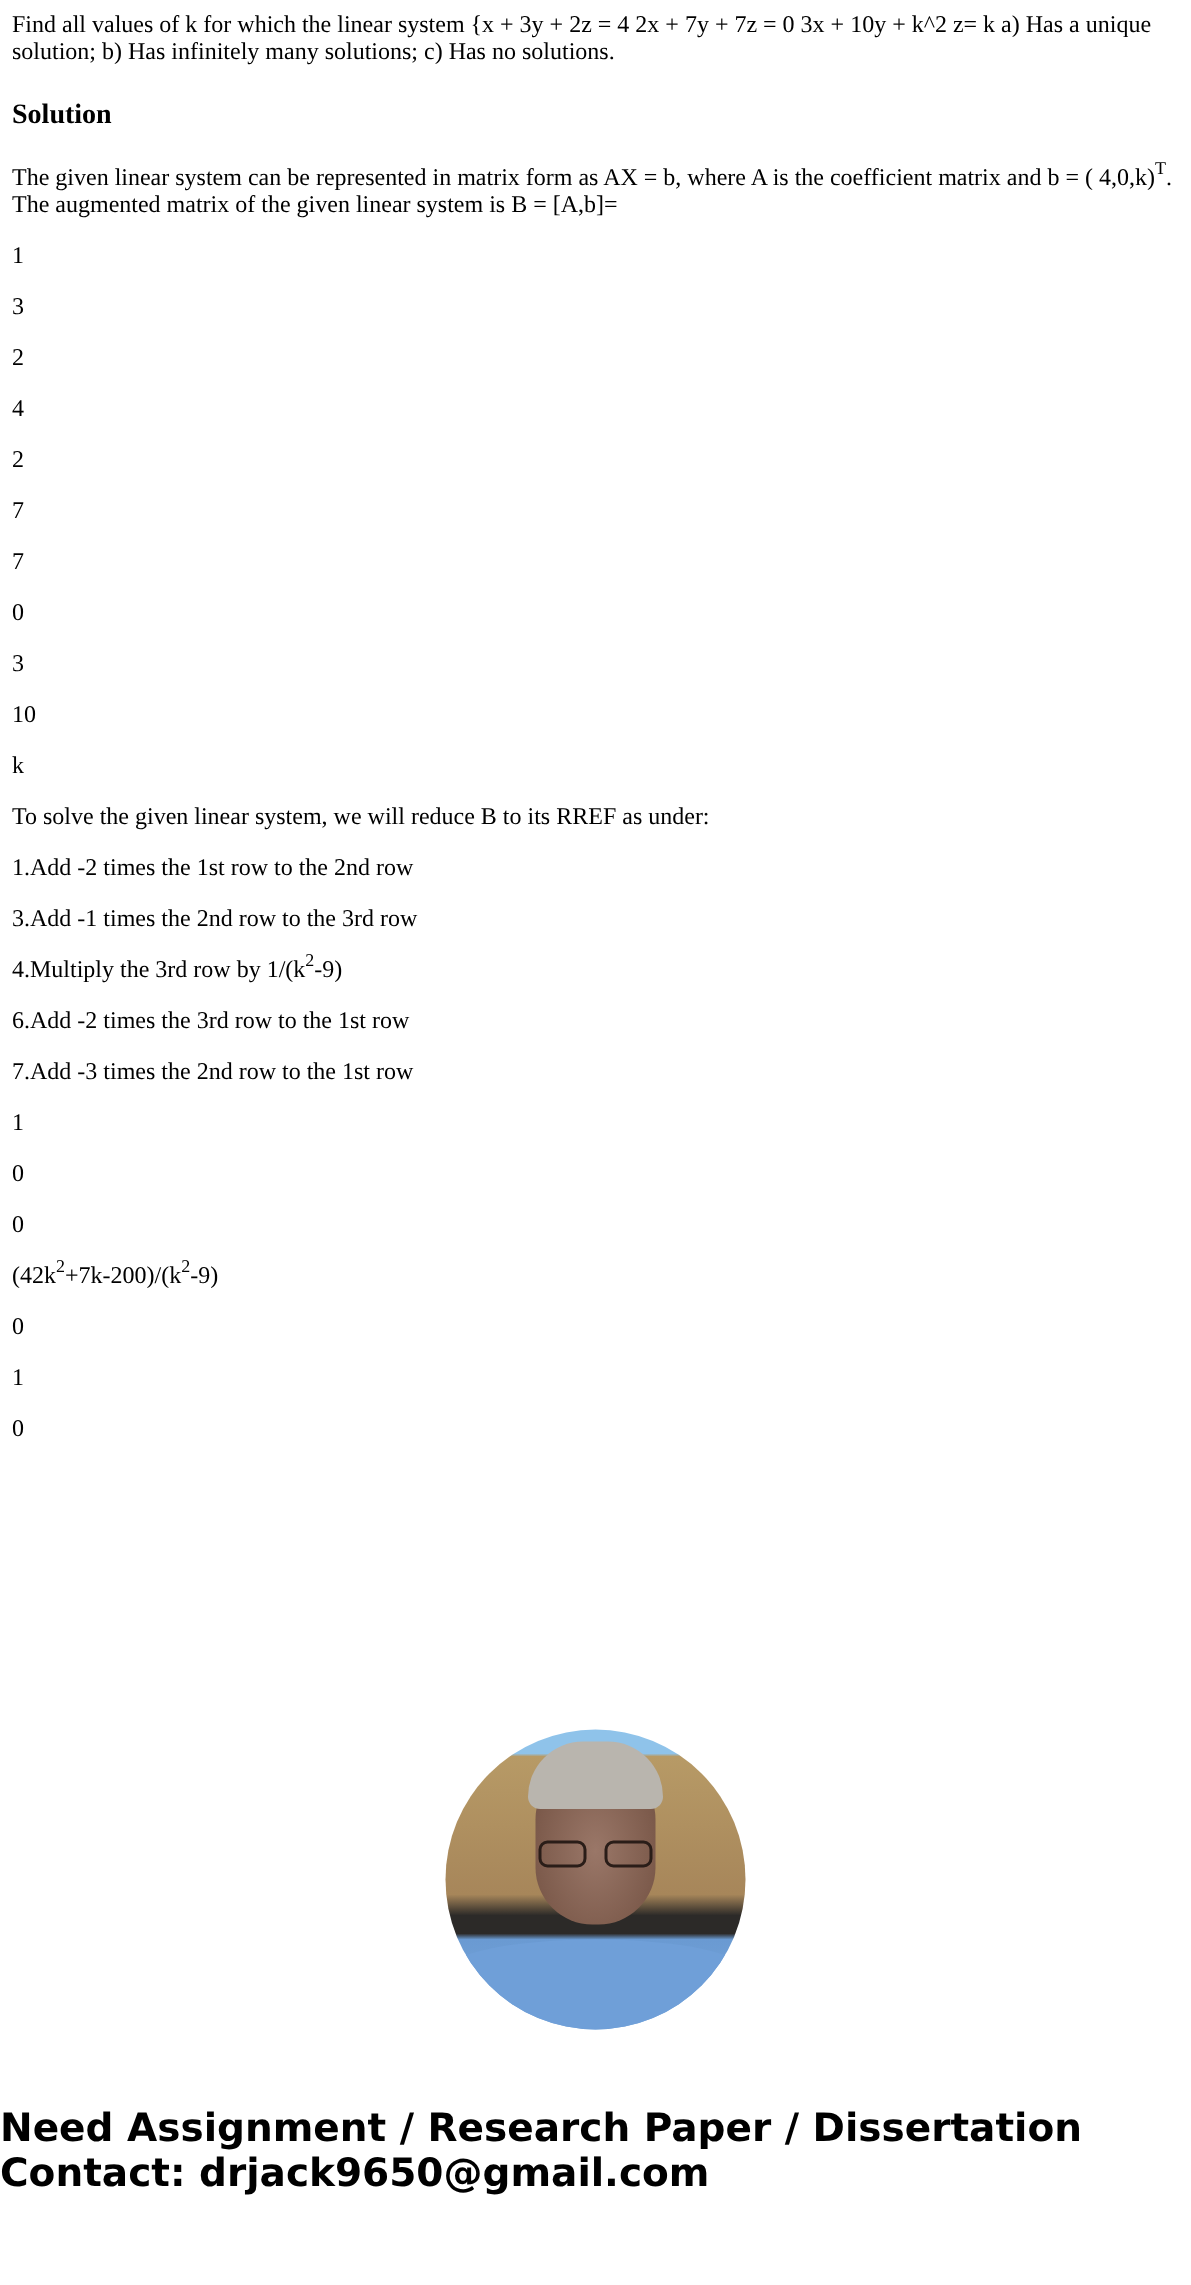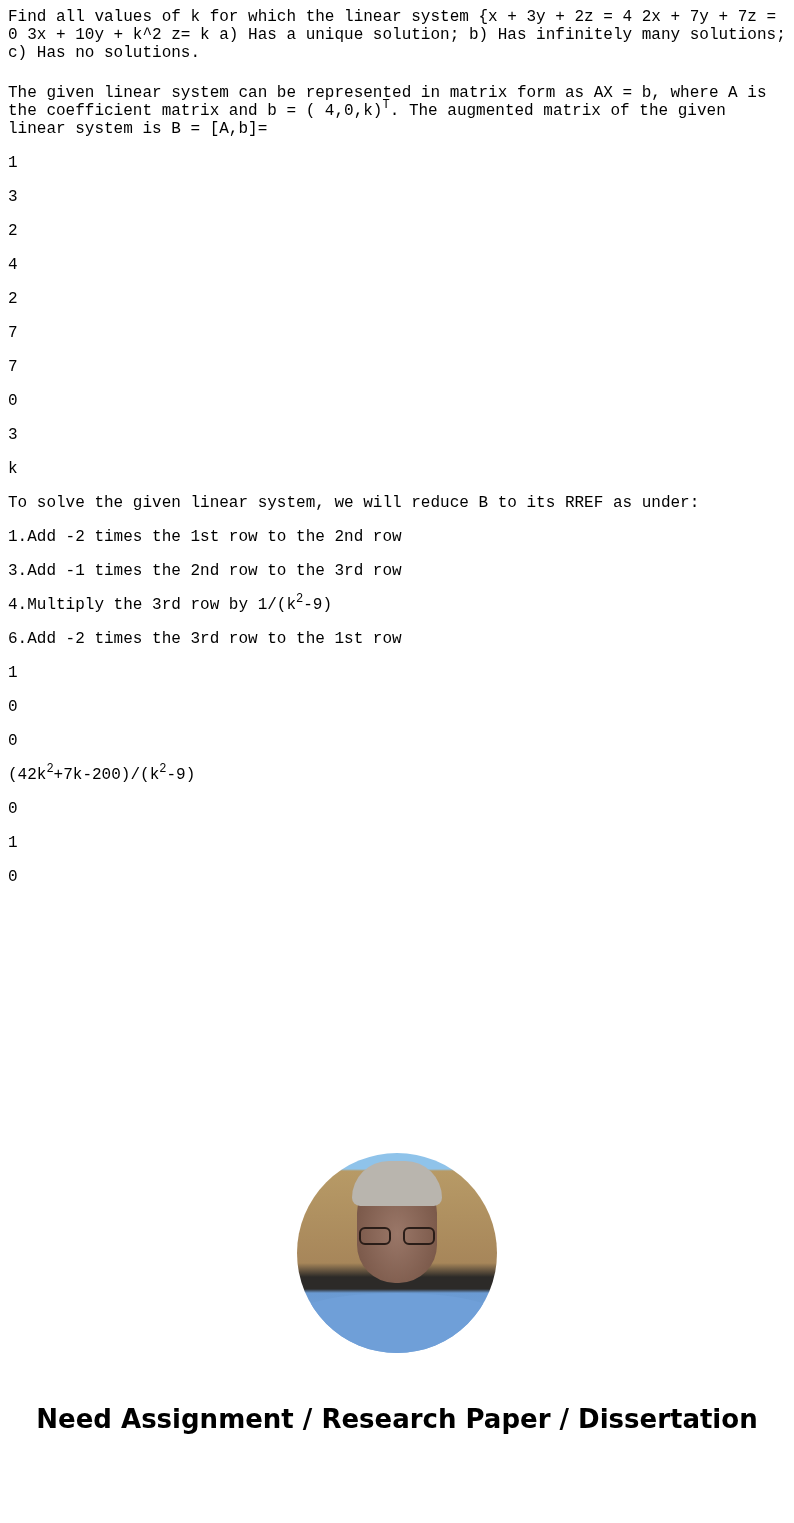--- a/index.html
+++ b/index.html
@@ -5,21 +5,21 @@
   html, body { margin: 0; padding: 0; background: #ffffff; }
   body {
     width: 794px;
     height: 1523px;
     overflow: hidden;
     position: relative;
     font-family: "Liberation Serif", serif;
     font-size: 16px;
     color: #000;
   }
-  .content { padding: 0 8px; font-family: Liberation Mono, monospace; }
+  .content { padding: 0 8px; }
   .question { margin: 8px 0 0 0; line-height: 18px; }
   h3.sol { font-size: 18.7px; font-weight: bold; margin: 22px 0 0 0; line-height: 22px; }
   .intro { margin: 22px 0 0 0; line-height: 18px; }
   .line { margin: 0; line-height: 18px; height: 18px; padding-top: 16px; }
   sup { font-size: 12px; line-height: 0; position: relative; top: -1px; }
   .avatar {
     position: absolute;
     left: 297px; top: 1153px;
     width: 200px; height: 200px;
     border-radius: 50%;
@@ -44,54 +44,56 @@
     border: 2px solid #2a1d18; border-radius: 6px; box-sizing: border-box;
   }
   .avatar .shirt {
     position: absolute; left: 0; top: 140px; width: 200px; height: 70px;
     background: #6f9fd8;
     border-radius: 50% 50% 0 0 / 30% 30% 0 0;
   }
   .promo {
     position: absolute;
     left: 0; top: 1404px; width: 794px;
-    text-align: center;
     font-family: "DejaVu Sans", sans-serif;
     font-weight: bold;
     font-size: 26px;
     line-height: 30px;
     color: #000;
   }
 </style>
 </head>
 <body>
 
 <div class="content">
   <p class="question">Find all values of k for which the linear system {x + 3y + 2z = 4 2x + 7y + 7z = 0 3x + 10y + k^2 z= k a) Has a unique solution; b) Has infinitely many solutions; c) Has no solutions.</p>
 
+  <h3 class="sol">Solution</h3>
 
   <p class="intro"><span>The given linear system can be represented in matrix form as AX = b, where A is the coefficient matrix and b = ( 4,0,k)</span><sup>T</sup><span>. The augmented matrix of the given linear system is B = [A,b]=</span></p>
 
   <p class="line">1</p>
   <p class="line">3</p>
   <p class="line">2</p>
   <p class="line">4</p>
   <p class="line">2</p>
   <p class="line">7</p>
   <p class="line">7</p>
   <p class="line">0</p>
   <p class="line">3</p>
+  <p class="line">10</p>
   <p class="line">k</p>
 
   <p class="line">To solve the given linear system, we will reduce B to its RREF as under:</p>
 
   <p class="line">1.Add -2 times the 1st row to the 2nd row</p>
   <p class="line">3.Add -1 times the 2nd row to the 3rd row</p>
   <p class="line"><span>4.Multiply the 3rd row by 1/(k</span><sup>2</sup><span>-9)</span></p>
   <p class="line">6.Add -2 times the 3rd row to the 1st row</p>
+  <p class="line">7.Add -3 times the 2nd row to the 1st row</p>
 
 
   <p class="line">1</p>
   <p class="line">0</p>
   <p class="line">0</p>
   <p class="line"><span>(42k</span><sup>2</sup><span>+7k-200)/(k</span><sup>2</sup><span>-9)</span></p>
   <p class="line">0</p>
   <p class="line">1</p>
   <p class="line">0</p>
 </div>
@@ -101,13 +103,14 @@
   <div class="face"></div>
   <div class="hair"></div>
   <div class="glasses">
       <span style="left:0"></span>
       <span style="left:44px"></span>
     </div>
 </div>
 
 <div class="promo">
   <div>Need Assignment / Research Paper / Dissertation</div>
+  <div>Contact: drjack9650@gmail.com</div>
 </div>
 
 </body></html>

